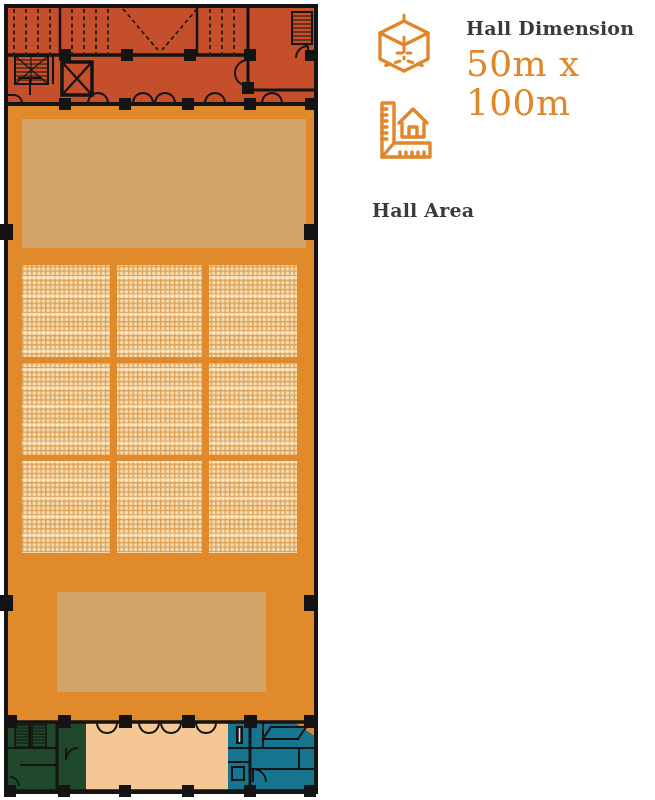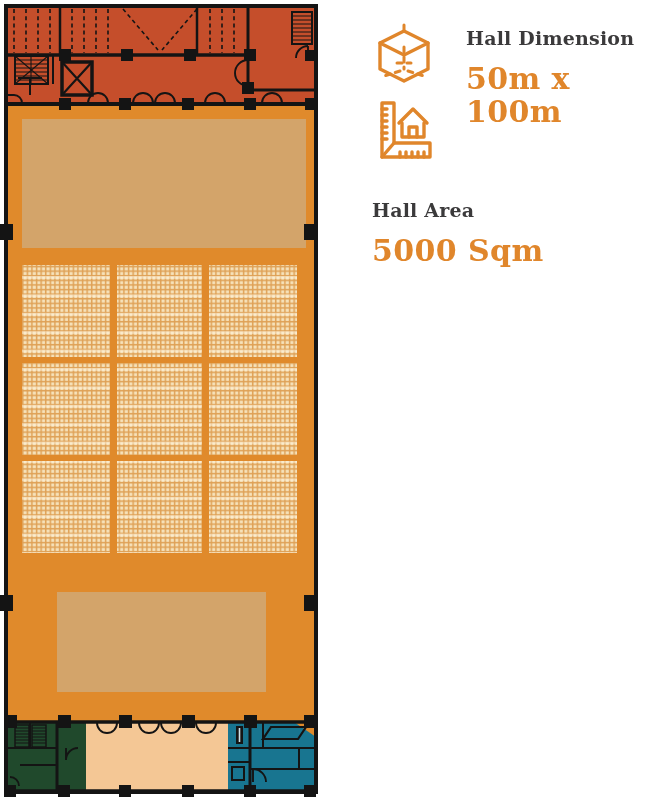--- a/index.html
+++ b/index.html
@@ -4,22 +4,22 @@
 <style>
   html,body{margin:0;padding:0;}
   body{width:655px;height:800px;background:#ffffff;position:relative;
        font-family:"DejaVu Serif","Liberation Serif",serif;overflow:hidden;}
   .canvas{position:absolute;inset:0;width:655px;height:800px;}
   .plan-wrap{position:absolute;left:0;top:0;width:330px;height:800px;}
   .info-row{position:absolute;left:372px;display:flex;align-items:flex-start;gap:30px;width:280px;}
   .info-row .icon-box{flex:0 0 64px;height:66px;}
   .info-text{padding-top:6px;}
   .info-label{font-size:19px;font-weight:700;color:var(--label);letter-spacing:.2px;line-height:1.15;}
-  .info-value{font-size:30px;font-weight:700;color:var(--accent);letter-spacing:.4px;line-height:1.1;margin-top:12px;}
-  .row-1{top:22px;}
+  .info-value{font-size:36px;font-weight:400;color:var(--accent);letter-spacing:.4px;line-height:1.1;margin-top:4px;}
+  .row-1{top:12px;}
   .row-2{top:98px;flex-direction:column;}
   .row-3{top:190px;}
   svg .w{stroke:var(--wall);fill:none;}
   svg .door{stroke:var(--wall);fill:none;stroke-width:1.9;}
   svg .dash{stroke:var(--wall);fill:none;stroke-width:1.6;stroke-dasharray:4 3.2;}
   svg .icon-stroke{stroke:var(--accent);fill:none;stroke-width:3.4;stroke-linecap:round;stroke-linejoin:round;}
   svg .icon-dash{stroke:var(--accent);fill:none;stroke-width:3;stroke-linecap:round;stroke-dasharray:5 5;}
 </style>
 </head>
 <body style="background: rgb(255, 255, 255);">
@@ -204,18 +204,17 @@
         <path class="icon-stroke" d="M10,4 H22 V44 H58 V58 H10 Z"></path>
         <path class="icon-stroke" d="M22,44 L10,58" stroke-width="2.4"></path>
         <path class="icon-stroke" stroke-width="2.2" d="M10,10H15 M10,16H15 M10,22H15 M10,28H15 M10,34H15 M10,40H15 M28,58V53 M34,58V53 M40,58V53 M46,58V53 M52,58V53"></path>
         <path class="icon-stroke" d="M30,24 V38 H52 V24"></path>
         <path class="icon-stroke" d="M27,24 L41,10 L55,24"></path>
         <path class="icon-stroke" d="M37,38 V28 H45 V38"></path>
       </svg>
     </div>
     <div class="info-text">
       <div class="info-label">Hall Area</div>
-      <div class="info-value">5000 Sqm</div>
     </div>
   </div>
 
 
 </div>
 
 </body></html>

